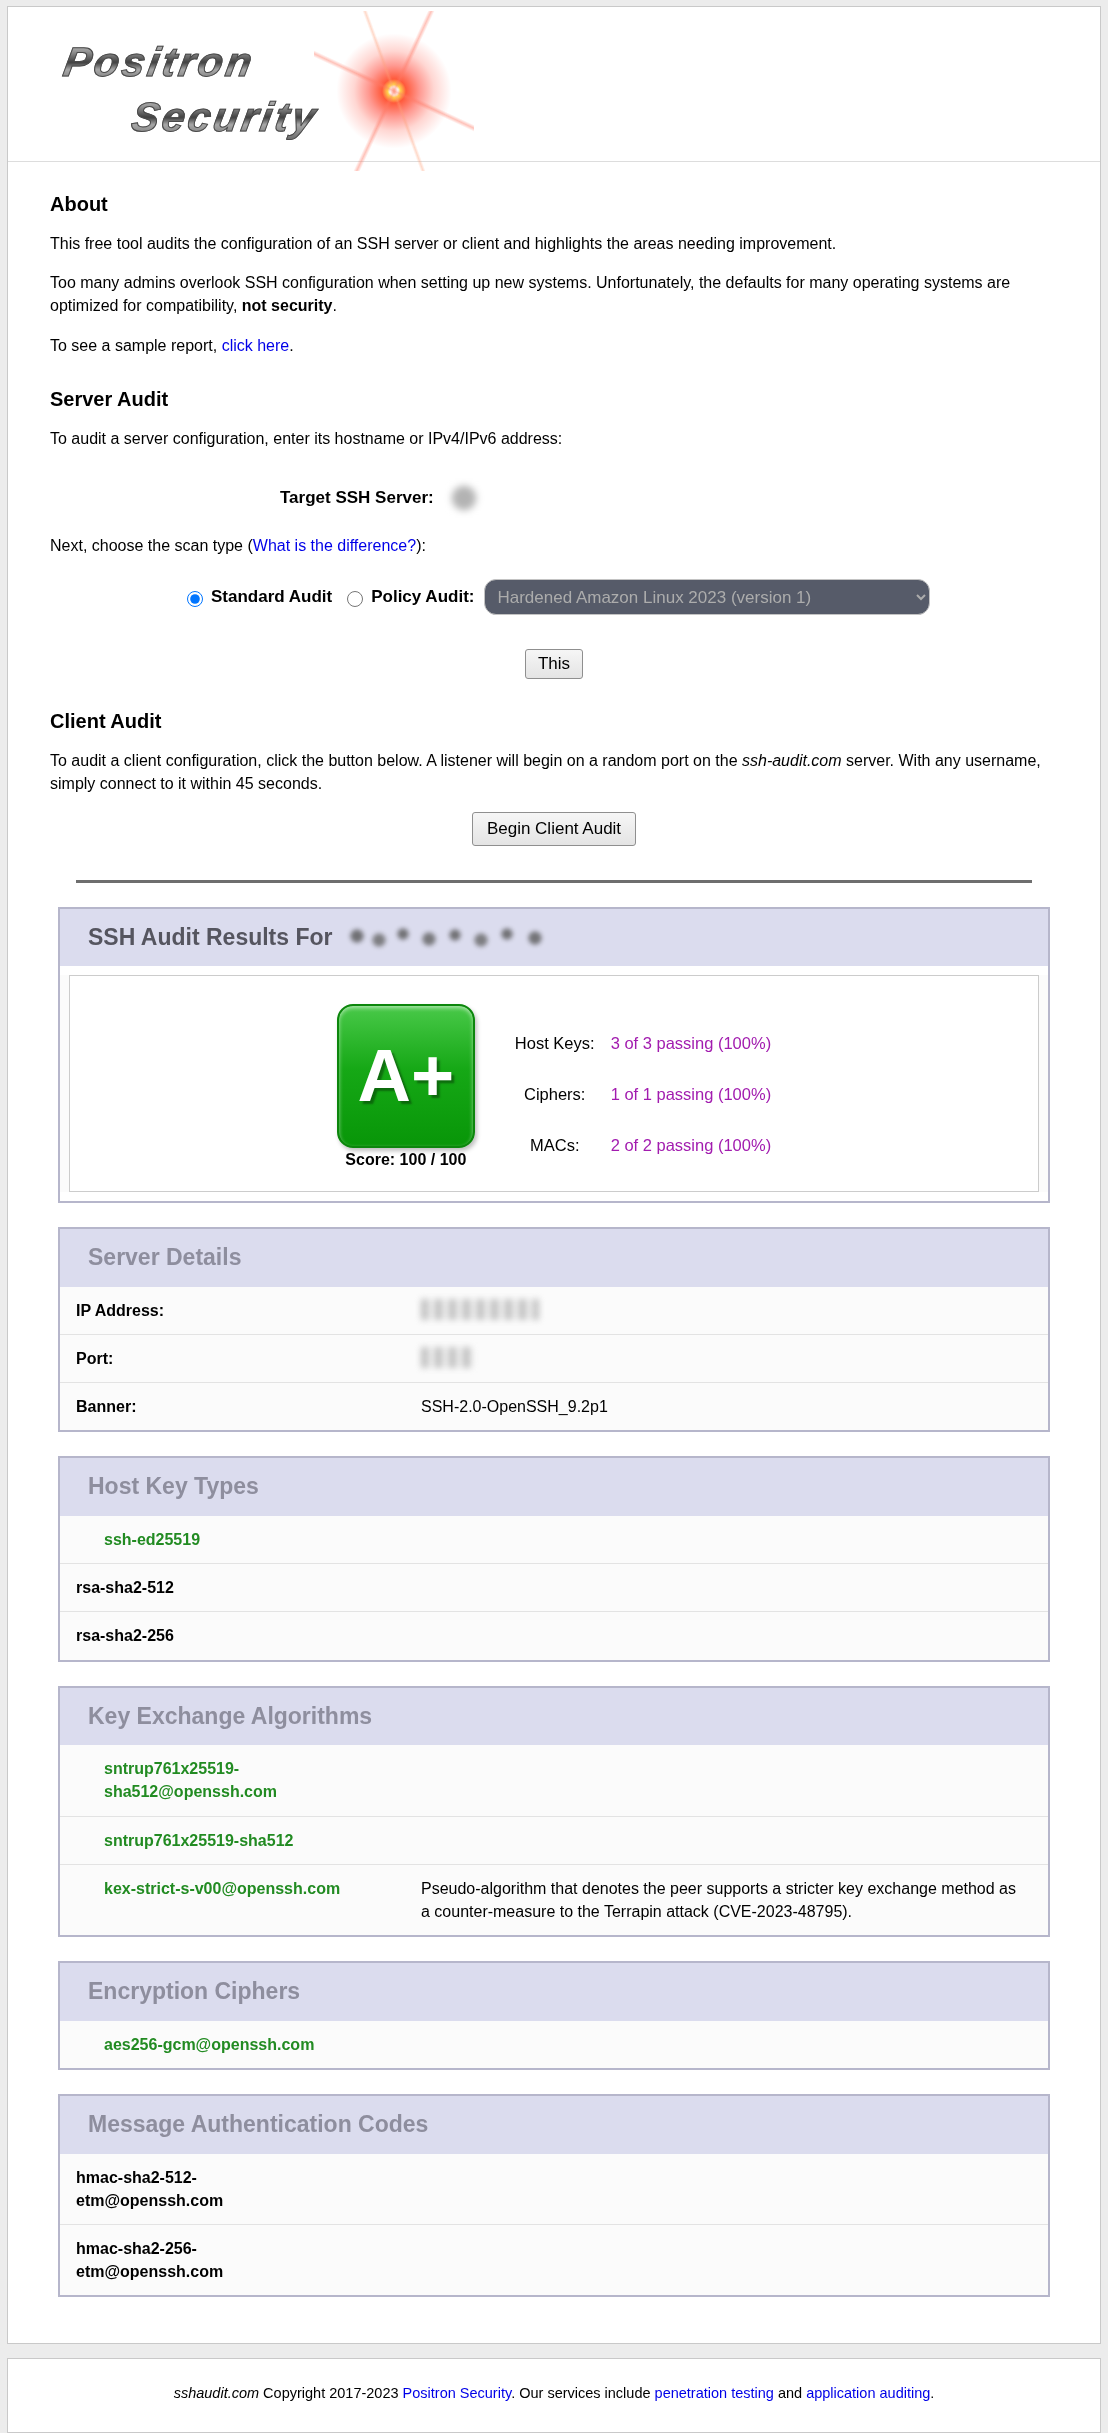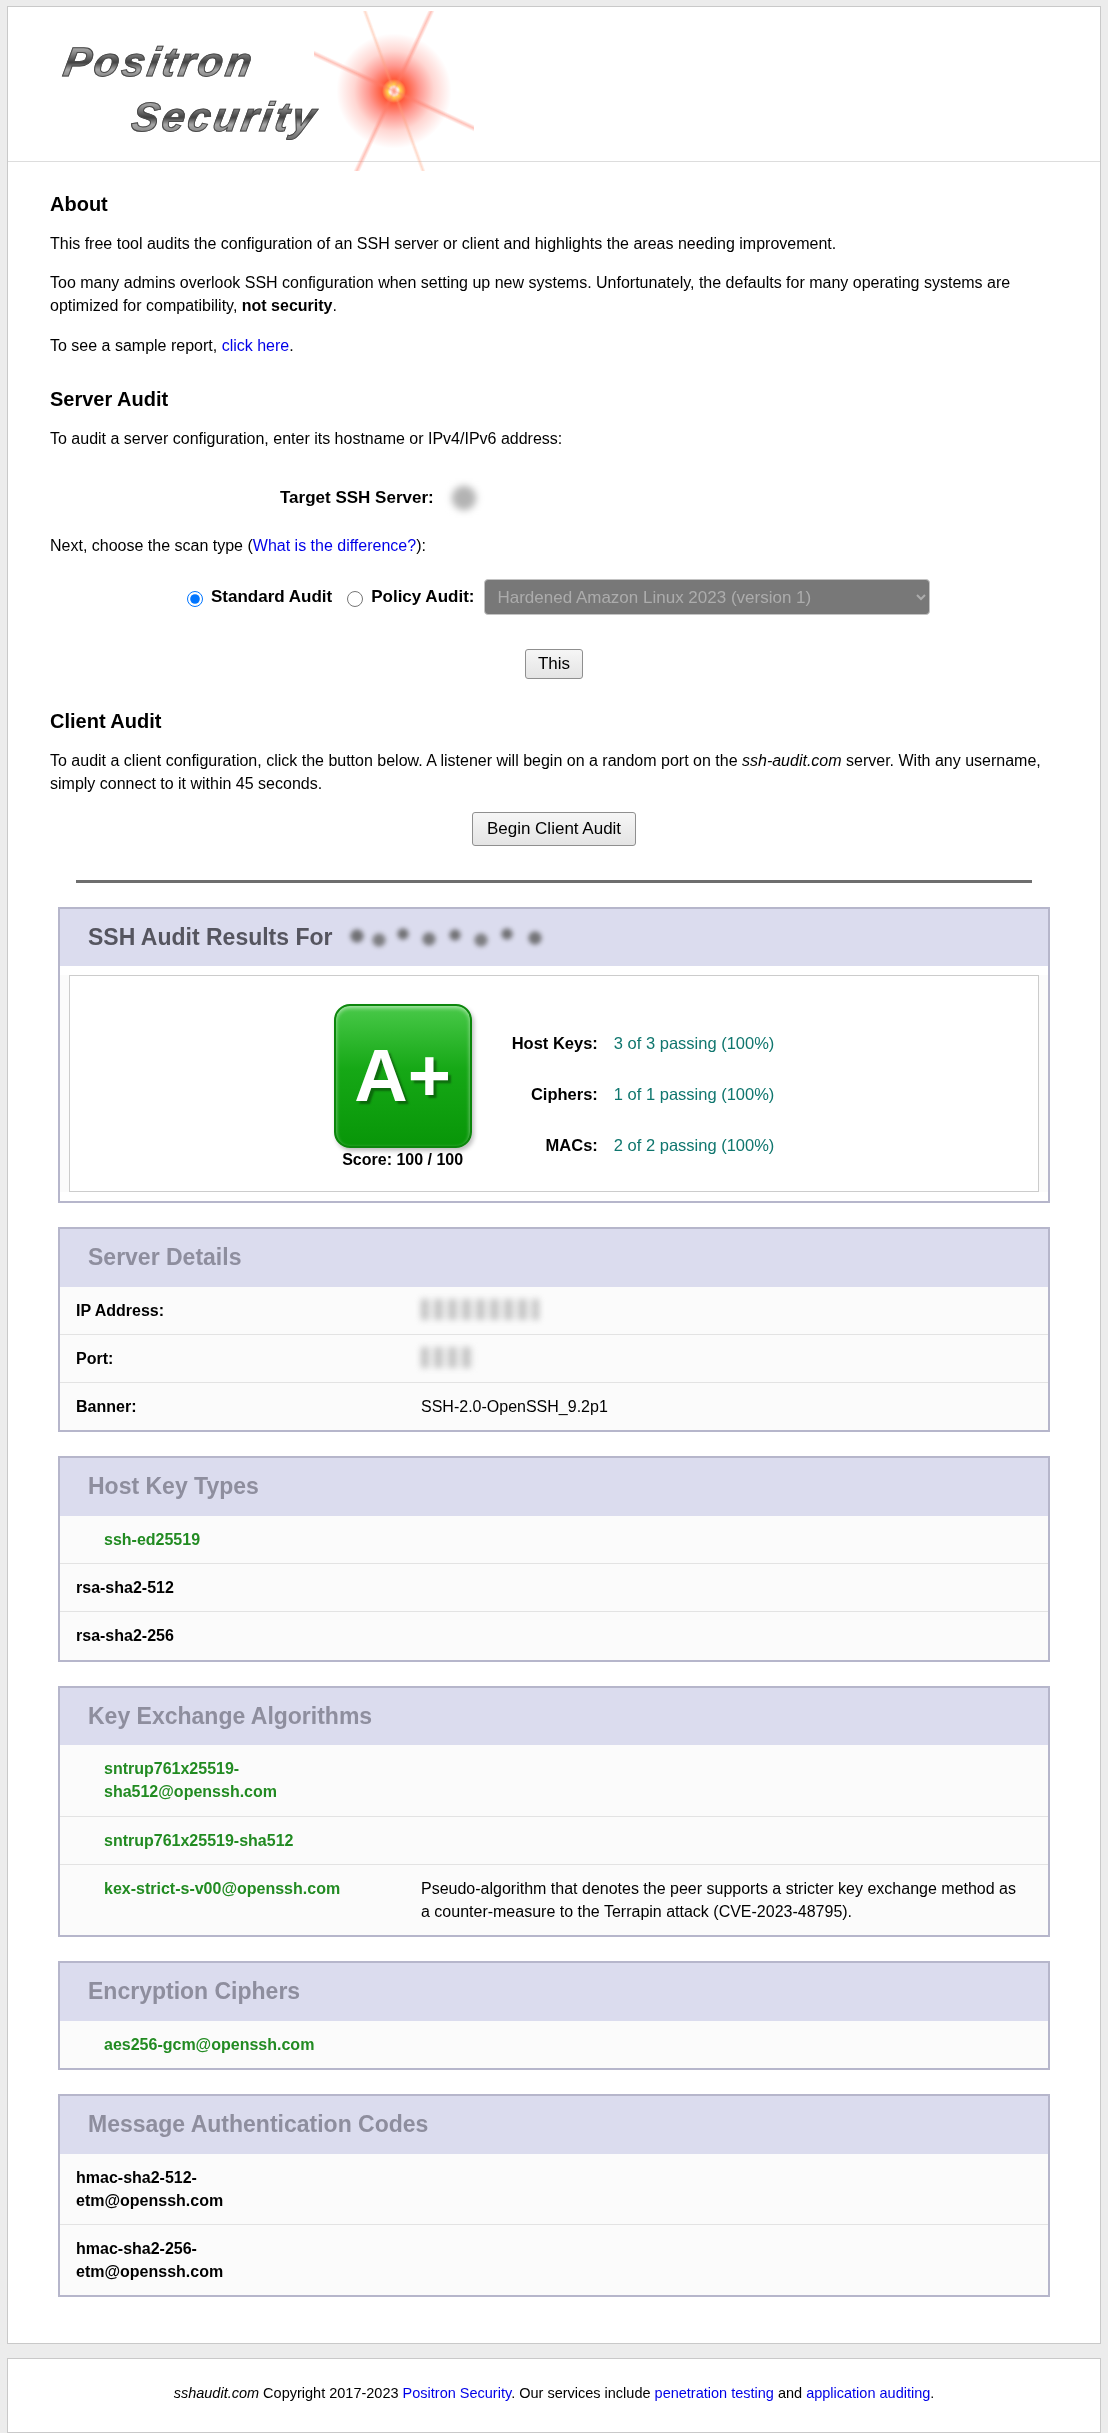--- a/index.html
+++ b/index.html
@@ -55,21 +55,21 @@
       radial-gradient(circle 10px at 305px 23px,#9a9a9a 0 6px,transparent 11px),
       radial-gradient(circle 12px at 338px 17px,#a0a0a0 0 8px,transparent 13px),
       radial-gradient(circle 11px at 362px 24px,#909090 0 7px,transparent 12px),
       linear-gradient(90deg,#d7d7d7,#f2f2f2 45%,#e0e0e0 80%,#c9c9c9);
   }
   .scantype-row{margin:22px 0 0 132px; display:flex; align-items:center; font-size:17px;}
   .scantype-row label{font-weight:bold; margin:0 10px 0 5px; white-space:nowrap;}
   .scantype-row input[type=radio]{width:16px;height:16px;}
   .policy-select{width:446px; height:36px; font-size:17px; color:#8a8a8a;
     font-family:"Liberation Sans","DejaVu Sans",sans-serif;
-    background:#404040; border:1px solid #ababab; border-radius:4px; padding:0 8px;}
+    background:#0f172a; border:1px solid #ababab; border-radius:12px; padding:0 8px;}
   .btn{font-family:"Liberation Sans","DejaVu Sans",sans-serif; font-size:17px; color:#000;
     background:linear-gradient(#f6f6f6,#e4e4e4); border:1px solid #8f8f8f; border-radius:3px;
     padding:4px 12px; cursor:pointer;}
   .btn-center{display:block; margin:34px auto 0;}
   .center{text-align:center;}
   .big-btn{padding:6px 14px;}
   hr.sep{border:0; border-top:3px solid #6e6e6e; margin:34px 68px 20px;}
 
   
   .panel{margin:24px 50px 0; border:2px solid #b6b6cb;}
@@ -95,22 +95,22 @@
   .grade-badge{width:134px; height:140px; margin:0 auto; border-radius:16px;
     background:linear-gradient(180deg,#49c949 0%,#16a816 45%,#089608 100%);
     border:2px solid #0c860c;
     box-shadow:inset 0 2px 4px rgba(255,255,255,.55), 2px 3px 4px rgba(0,0,0,.25);
     display:flex; align-items:center; justify-content:center;
     color:#fff; font-size:74px; font-weight:bold;
     text-shadow:3px 3px 2px rgba(0,0,0,.35);}
   .score{font-weight:bold; font-size:16px; }
   .stats{margin-top:14px; border-collapse:collapse;}
   .stats td{padding:4px 0; font-size:16.5px;}
-  .stats .sl{font-weight:bold; text-align:right; padding-right:16px; white-space:nowrap;margin-left:12px;}
-  .stats .sv{color:#0f766e; white-space:nowrap;margin-left:48px;}
+  .stats .sl{font-weight:normal; text-align:center; padding-right:16px; white-space:nowrap;margin-left:12px;}
+  .stats .sv{color:#a21caf; white-space:nowrap;margin-left:48px;}
 
   .row{border-top:1px solid #e3e3e3; padding:12px 16px; display:flex; font-size:16px;}
   .row:first-of-type{border-top:0;}
   .kv .k{width:345px; flex:none; font-weight:bold;}
   .kv .v{font-weight:normal;}
   .v-blur{display:none;}
   .red-ip .v-blur, .red-port .v-blur{display:inline-block; height:21px; filter:blur(3px); opacity:.7;
     background:repeating-linear-gradient(90deg,#a8a8a8 0 7px,#e8e8e8 7px 14px);}
   .red-ip .v-blur{width:118px;}
   .red-port .v-blur{width:52px;}

